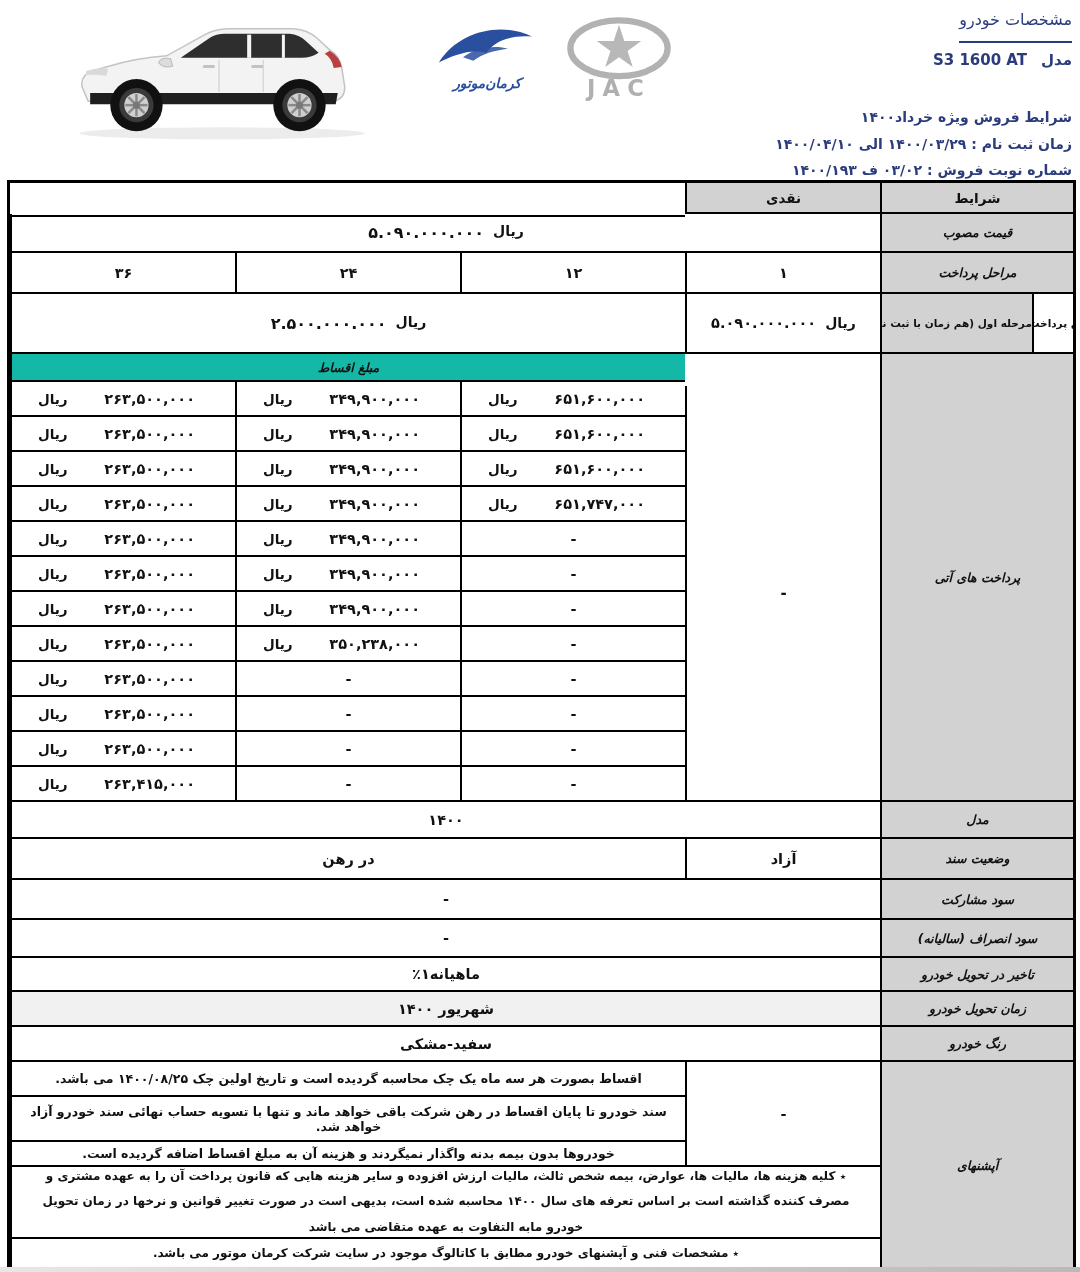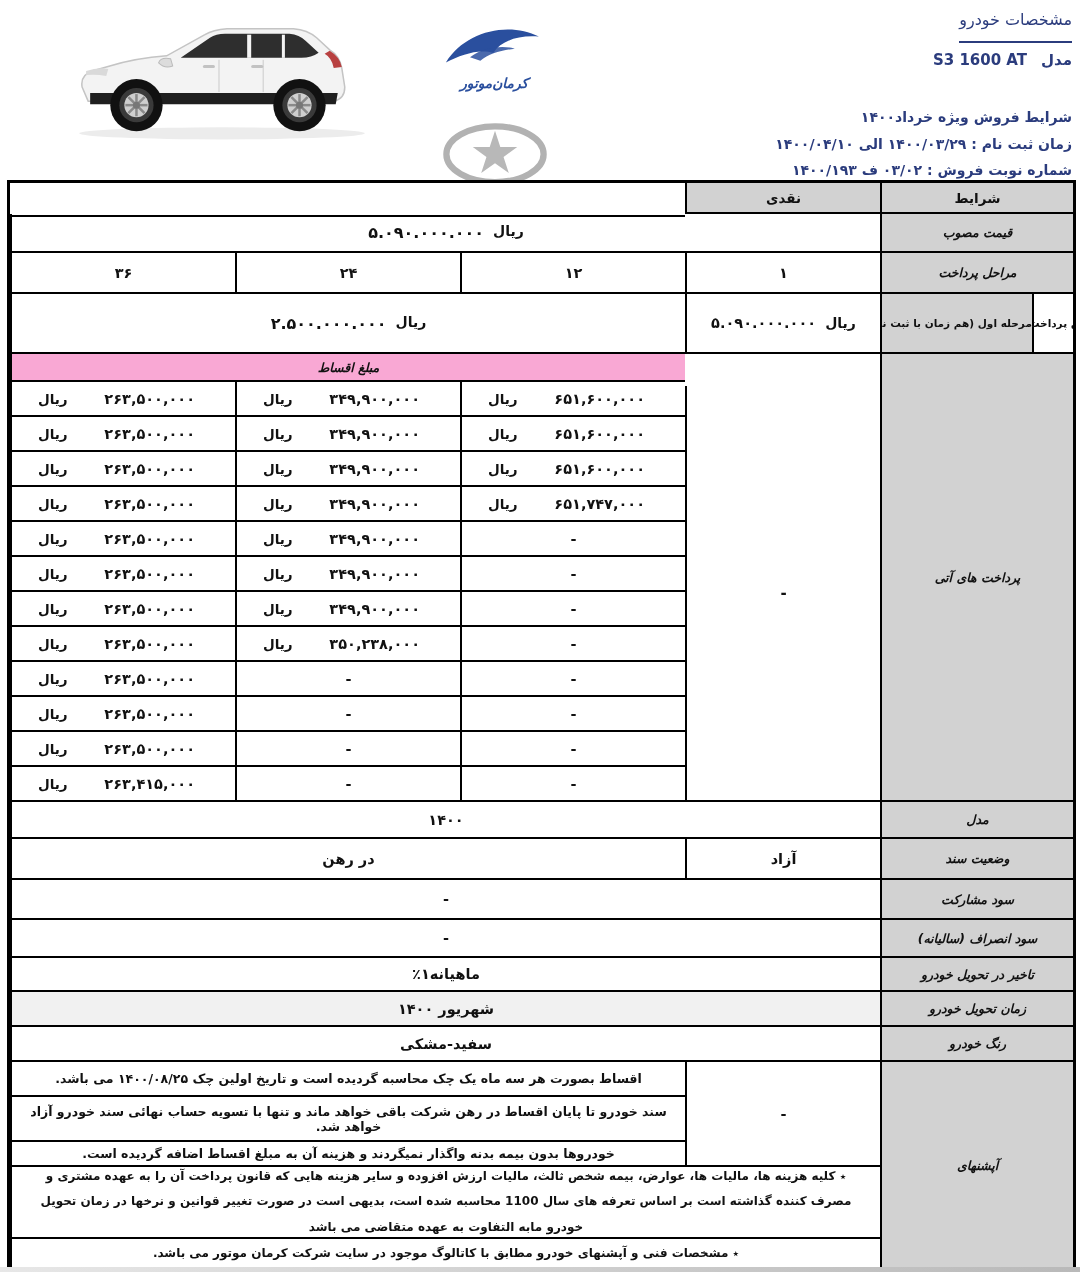--- a/index.html
+++ b/index.html
@@ -5,21 +5,21 @@
   * { box-sizing: border-box; margin: 0; padding: 0; }
   body {
     width: 1080px; height: 1272px; margin: 0; background: #ffffff;
     font-family: "DejaVu Sans", sans-serif; overflow: hidden;
   }
   .sheet { position: relative; width: 1080px; height: 1272px; background: #fff; }
 
   
   .top { position: relative; height: 177px; }
   .car-wrap { position: absolute; left: 66px; top: 4px; }
-  .logos { position: absolute; left: 432px; top: 12px; display: flex; gap: 12px; align-items: center; flex-direction: column; }
+  .logos { position: absolute; left: 432px; top: 12px; display: flex; gap: 12px; align-items: flex-end; }
   .head-text {
     position: absolute; right: 8px; top: 10px; width: 340px;
     direction: rtl; text-align: right; color: #2b3c7d;
   }
   .doc-title { display: inline-block; font-size: 16px; font-weight: normal;
     border-bottom: 2.5px solid #2b3c7d; padding-bottom: 12px; }
   .model-line { display: flex; direction: rtl; justify-content: flex-start; gap: 14px;
     margin-top: 8px; font-size: 15px; font-weight: bold; }
   .sale-block { margin-top: 38px; font-weight: bold; font-size: 14px; line-height: 1.55; }
   .sale-block div { margin-top: 5px; }
@@ -32,21 +32,21 @@
     grid-template-columns: 193px 195px 225px 225px 225px;
     grid-template-rows: 31px 39px 41px 60px 28px repeat(12, 35px)
                         37px 41px 40px 38px 34px 35px 35px 35px 45px 25px 72px 31px;
     border: 3px solid #000; background: #fff;
     color: #111; font-weight: bold;
   }
   .c { border-left: 2px solid #000; border-bottom: 2px solid #000;
        display: flex; align-items: center; justify-content: center;
        overflow: hidden; }
   .gray { background: #d2d2d2; }
-  .lightgray { background: #f9a8d4; }
+  .lightgray { background: #14b8a6; }
   .rowtint { background: #f1f1f1; }
   .lab { font-size: 12.5px; font-style: italic; }
   .hdr { font-size: 13.5px; }
   .big { font-size: 15px; margin-top: 32px; }
   .val { font-size: 14.5px; }
   .ltr { direction: ltr; }
 
   .money { direction: ltr; display: flex; justify-content: center; 
            gap: 9px; width: 100%; }
   .money .n { font-size: 16px; }
@@ -356,18 +356,18 @@
     <div class="c val rowtint" style="grid-row:23;grid-column:2/6">شهریور ۱۴۰۰</div>
 
     <div class="c gray lab" style="grid-row:24;grid-column:1">رنگ خودرو</div>
     <div class="c val" style="grid-row:24;grid-column:2/6">سفید-مشکی</div>
 
     <div class="c gray lab" style="grid-row:25/30;grid-column:1">آپشنهای</div>
     <div class="c val" style="grid-row:25/28;grid-column:2">-</div>
     <div class="c note" style="grid-row:25;grid-column:3/6">اقساط بصورت هر سه ماه یک چک محاسبه گردیده است و تاریخ اولین چک  ۱۴۰۰/۰۸/۲۵ می باشد.</div>
     <div class="c note" style="grid-row:26;grid-column:3/6">سند خودرو تا پایان اقساط در رهن شرکت باقی خواهد ماند و تنها با تسویه حساب نهائی سند خودرو آزاد خواهد شد.</div>
     <div class="c note" style="grid-row:27;grid-column:3/6">خودروها بدون بیمه بدنه واگذار نمیگردند و هزینه آن به مبلغ اقساط اضافه گردیده است.</div>
-    <div class="c foot" style="grid-row:28;grid-column:2/6">٭ کلیه هزینه ها، مالیات ها، عوارض، بیمه شخص ثالث، مالیات ارزش افزوده و سایر هزینه هایی که قانون پرداخت آن را به عهده مشتری و مصرف کننده گذاشته است بر اساس تعرفه های سال 1100 محاسبه شده است، بدیهی است در صورت تغییر قوانین و نرخها در زمان تحویل خودرو مابه التفاوت به عهده متقاضی می باشد</div>
+    <div class="c foot" style="grid-row:28;grid-column:2/6">٭ کلیه هزینه ها، مالیات ها، عوارض، بیمه شخص ثالث، مالیات ارزش افزوده و سایر هزینه هایی که قانون پرداخت آن را به عهده مشتری و مصرف کننده گذاشته است بر اساس تعرفه های سال ۱۴۰۰ محاسبه شده است، بدیهی است در صورت تغییر قوانین و نرخها در زمان تحویل خودرو مابه التفاوت به عهده متقاضی می باشد</div>
     <div class="c foot" style="grid-row:29;grid-column:2/6">٭ مشخصات فنی و آپشنهای خودرو مطابق با کاتالوگ موجود در سایت شرکت کرمان موتور می باشد.</div>
   </div>
 
   <div class="bottom-strip"></div>
 </div>
 
 </body></html>

